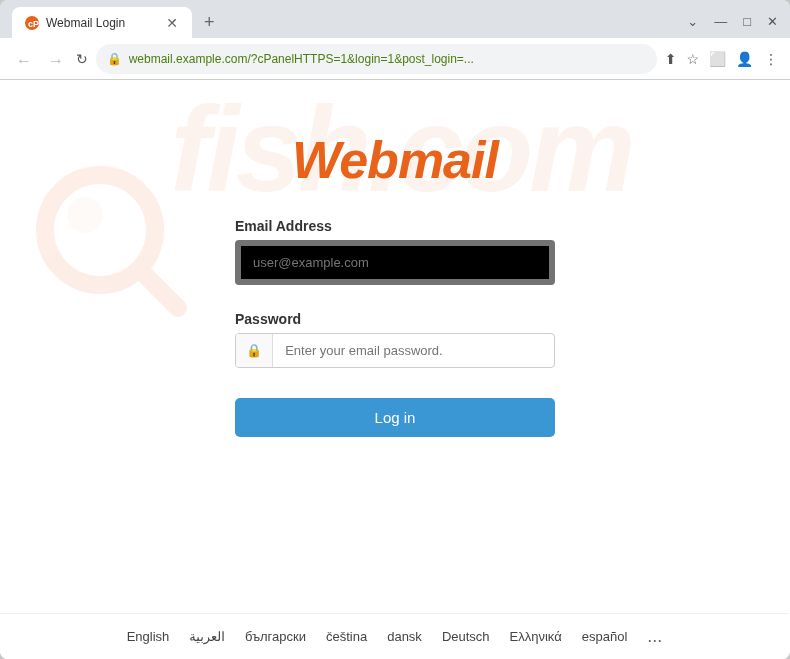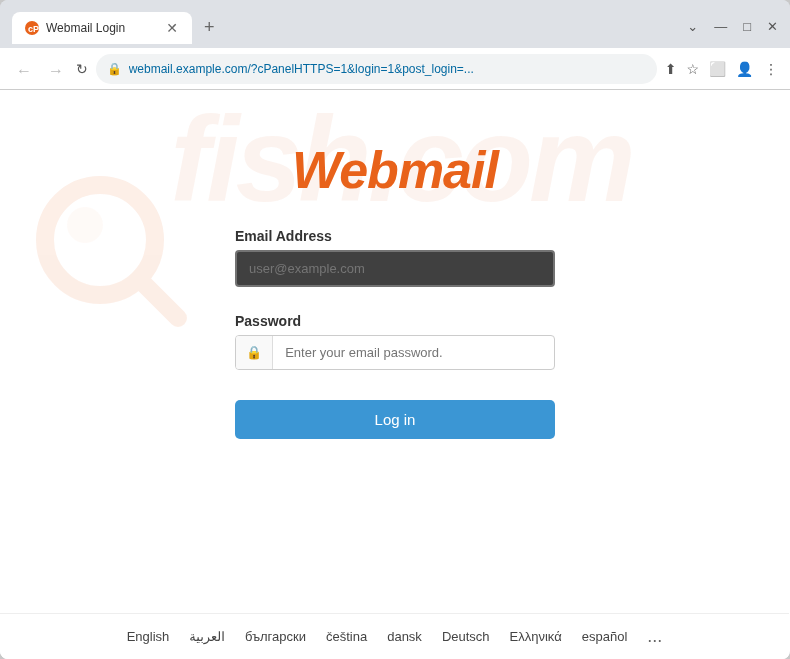--- a/index.html
+++ b/index.html
@@ -22,21 +22,21 @@
       display: flex;
       flex-direction: column;
     }
 
     .title-bar {
       background: #dee1e6;
       padding: 8px 12px 0;
       display: flex;
       align-items: center;
       gap: 4px;
-      height: 48px;
+      height: 38px;
     }
 
     .tab-bar {
       display: flex;
       align-items: flex-end;
       flex: 1;
     }
 
     .tab-active {
       background: #ffffff;
@@ -124,21 +124,21 @@
       height: 30px;
     }
 
     .lock-icon {
       font-size: 12px;
       color: #555;
     }
 
     .url-text {
       font-size: 12px;
-      color: #0369a1;
+      color: #4d7c0f;
       flex: 1;
       white-space: nowrap;
       overflow: hidden;
       text-overflow: ellipsis;
     }
 
     .addr-actions {
       display: flex;
       gap: 10px;
       align-items: center;
@@ -238,25 +238,25 @@
     .field-label {
       font-size: 14px;
       font-weight: 600;
       color: #333;
       margin-bottom: 6px;
     }
 
     .field-input {
       width: 100%;
       padding: 9px 12px;
-      border: 2px solid #737373;
+      border: 6px solid #737373;
       border-radius: 4px;
       font-size: 13px;
       color: #aaa;
-      background: #404040;
+      background: #000000;
       outline: none;
     }
 
     .password-wrapper {
       display: flex;
       align-items: center;
       border: 1px solid #ccc;
       border-radius: 4px;
       background: #fff;
       overflow: hidden;

